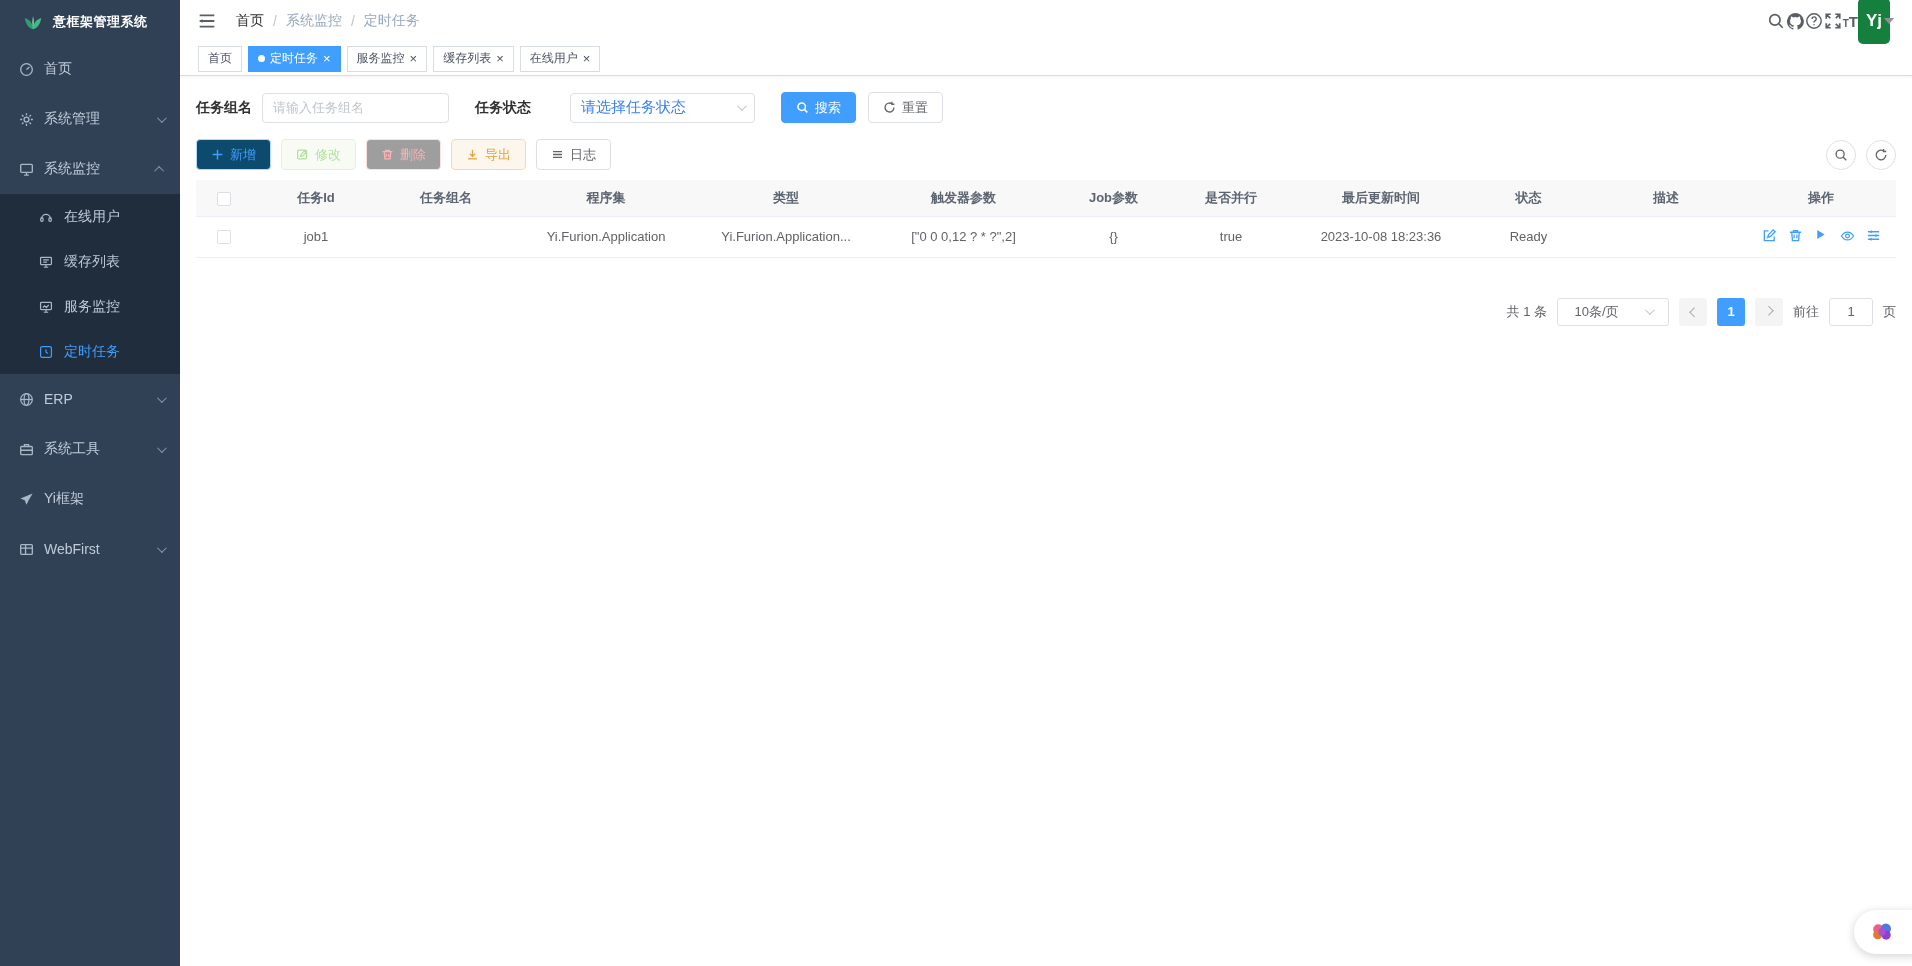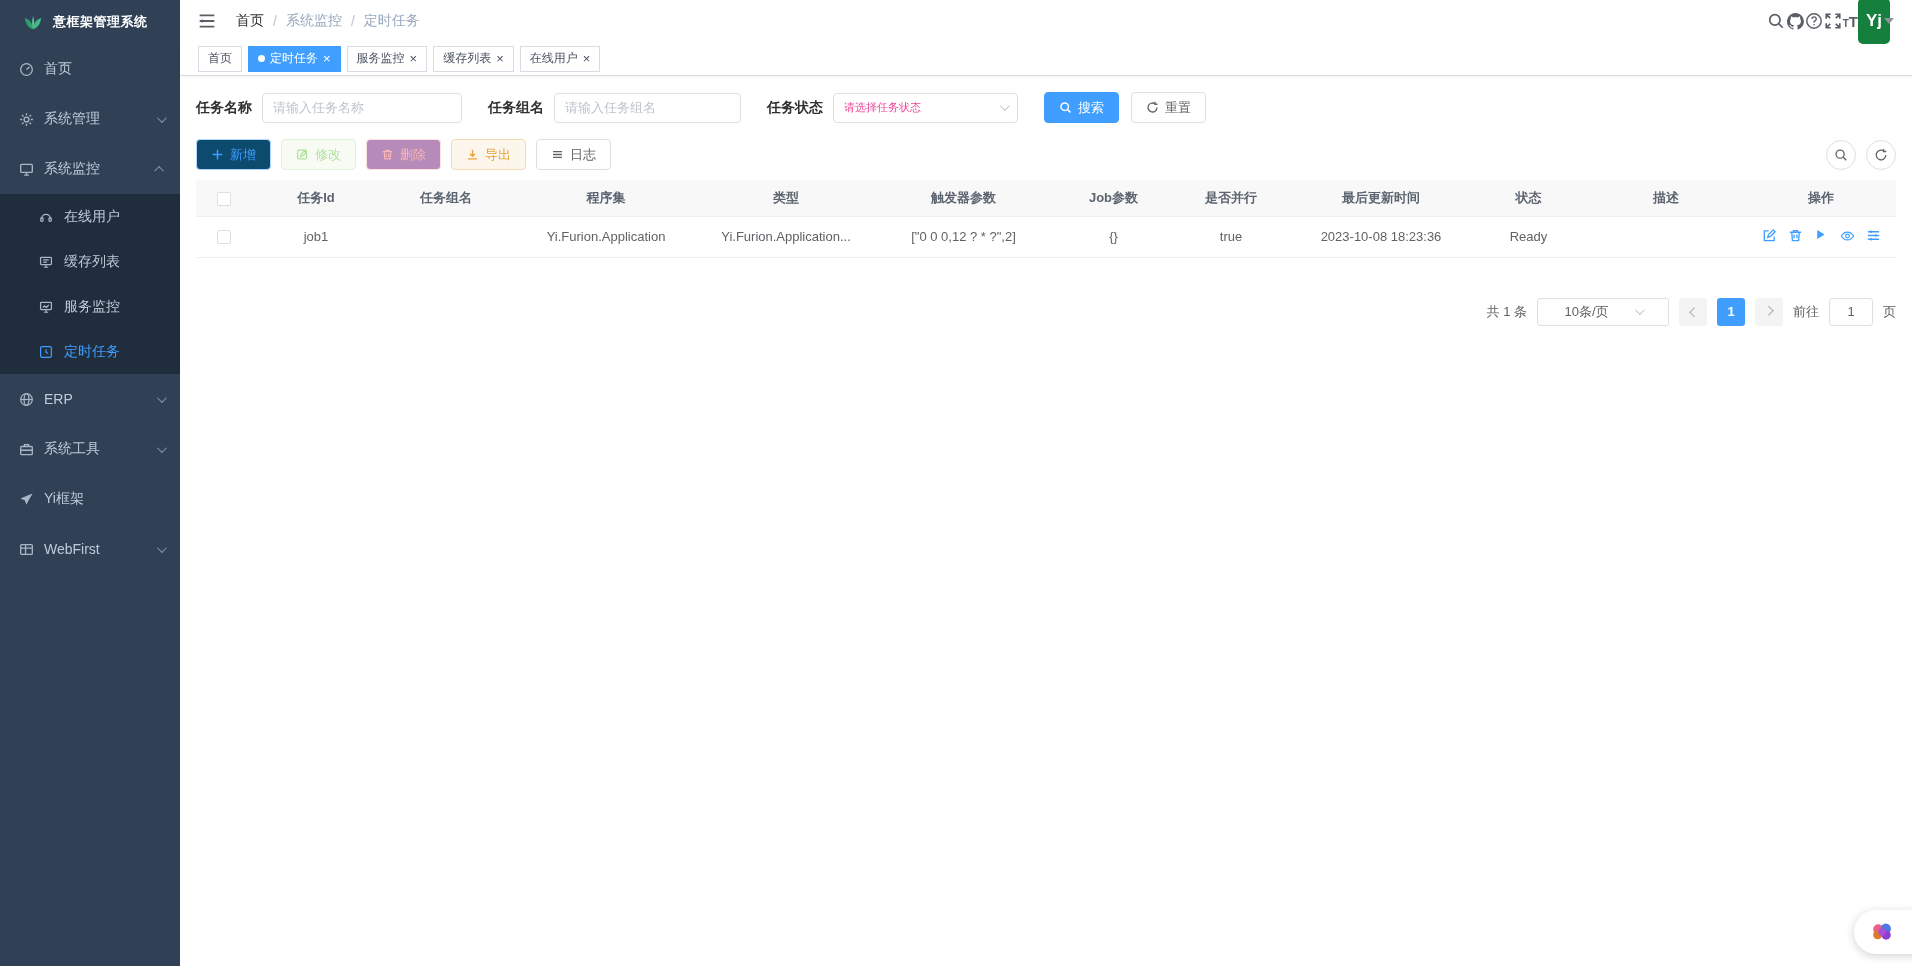--- a/index.html
+++ b/index.html
@@ -42,48 +42,48 @@
   .tag .close { font-size:13px; line-height:1; }
 
   .content { flex:1; padding:16px 16px 0 16px; position:relative; }
 
   
   .search-row { display:flex; align-items:center; }
   .fld-label { font-size:14px; font-weight:bold; color:#303133; margin-right:10px; }
   .inp { width:200px; height:30px; border:1px solid #dcdfe6; border-radius:4px; padding:0 10px; font-size:13px; color:#606266; outline:none; font-family:inherit; }
   .inp::placeholder { color:#bfc4cc; }
   .fld-group { display:flex; align-items:center; margin-right:26px; }
-  .select-box { width:185px; height:30px; border:1px solid #dcdfe6; border-radius:4px; padding:0 10px; font-size:11px; color:#ec4899; display:flex; align-items:center; justify-content:space-between; cursor:pointer; }
+  .select-box { width:185px; height:30px; border:1px solid #dcdfe6; border-radius:4px; padding:0 10px; font-size:15px; color:#3b82f6; display:flex; align-items:center; justify-content:space-between; cursor:pointer;margin-left:29px; }
   .select-chev { width:7px; height:7px; border-right:1.2px solid #c0c4cc; border-bottom:1.2px solid #c0c4cc; transform:rotate(45deg) translateY(-2px); }
   .btn { height:31px; border-radius:4px; border:1px solid #dcdfe6; background:#fff; color:#606266; font-size:13px; display:inline-flex; align-items:center; gap:6px; padding:0 14px; cursor:pointer; font-family:inherit; }
   .btn-primary { background:#409eff; border-color:#409eff; color:#fff; }
   .btn .bicon { width:13px; height:13px; display:inline-flex; }
 
   
   .toolbar-row { margin-top:16px; display:flex; align-items:center; }
   .btn-plain-blue  { background:#0c4a6e; border-color:#b3d8ff; color:#409eff; margin-right:10px; }
   .btn-plain-green { background:#f0f9eb; border-color:#c2e7b0; color:#67c23a; margin-right:10px; opacity:.5; cursor:not-allowed; }
-  .btn-plain-red   { background:#701a75; border-color:#fbc4c4; color:#f56c6c; margin-right:10px; opacity:.5; cursor:not-allowed; }
+  .btn-plain-red   { background:#404040; border-color:#fbc4c4; color:#f56c6c; margin-right:10px; opacity:.5; cursor:not-allowed; }
   .btn-plain-amber { background:#fdf6ec; border-color:#f5dab1; color:#e6a23c; margin-right:10px; }
   .btn-log { margin-right:10px; }
   .circle-btn { width:30px; height:30px; border-radius:50%; border:1px solid #dcdfe6; background:#fff; color:#606266; display:flex; align-items:center; justify-content:center; cursor:pointer; }
   .circle-btn.first { margin-left:auto; }
   .circle-btn + .circle-btn { margin-left:10px; }
 
   
   table.grid { width:100%; margin-top:10px; border-collapse:collapse; table-layout:fixed; font-size:13px; color:#606266; }
   table.grid th { background:#f8f8f9; height:36px; font-weight:bold; color:#5c6470; border-bottom:1px solid #ebeef5; text-align:center; }
   table.grid td { height:41px; border-bottom:1px solid #ebeef5; text-align:center; overflow:hidden; white-space:nowrap; text-overflow:ellipsis; }
   .checkbox { width:14px; height:14px; border:1px solid #dcdfe6; border-radius:2px; background:#fff; display:inline-block; vertical-align:middle; cursor:pointer; }
   .row-actions { display:inline-flex; gap:11px; color:#409eff; }
   .act { width:15px; height:15px; display:inline-flex; cursor:pointer; }
 
   
   .pagination { margin-top:40px; display:flex; align-items:center; justify-content:flex-end; font-size:13px; color:#606266; gap:10px; }
-  .pg-size { width:132px; height:28px; border:1px solid #dcdfe6; border-radius:3px; display:flex; align-items:center; justify-content:center; gap:26px; cursor:pointer; color:#606266; }
+  .pg-size { width:112px; height:28px; border:1px solid #dcdfe6; border-radius:3px; display:flex; align-items:center; justify-content:center; gap:26px; cursor:pointer; color:#606266; }
   .pg-btn { width:28px; height:28px; border-radius:3px; background:#f4f4f5; display:flex; align-items:center; justify-content:center; cursor:pointer; }
   .pg-arrow { width:7px; height:7px; border-right:1.5px solid #a8abb2; border-bottom:1.5px solid #a8abb2; }
   .pg-arrow.left { transform:rotate(135deg) translateY(-1px); }
   .pg-arrow.right { transform:rotate(-45deg) translateY(-1px); }
   .pg-page { width:28px; height:28px; border-radius:3px; background:#409eff; color:#fff; font-weight:bold; display:flex; align-items:center; justify-content:center; cursor:pointer; }
   .pg-goto-input { width:44px; height:28px; border:1px solid #dcdfe6; border-radius:3px; text-align:center; font-size:13px; color:#606266; outline:none; font-family:inherit; }
 
   
   .float-assist { position:absolute; right:-20px; bottom:12px; width:78px; height:44px; background:#fff; border-radius:22px; box-shadow:0 2px 10px rgba(0,0,0,.18); display:flex; align-items:center; padding-left:15px; cursor:pointer; }
 
@@ -287,24 +287,20 @@
       </span>
       <span class="tag">
         <span>在线用户</span>
         <span class="close">×</span>
       </span>
     </div>
 
     <div class="content">
 
       <div class="search-row">
-        <div class="fld-group">
-          <span class="fld-label">任务名称</span>
-          <input class="inp" placeholder="请输入任务名称" style="">
-        </div>
         <div class="fld-group">
           <span class="fld-label">任务组名</span>
           <input class="inp" style="width: 187px;" placeholder="请输入任务组名">
         </div>
         <div class="fld-group">
           <span class="fld-label">任务状态</span>
           <div class="select-box">
             <span>请选择任务状态</span>
             <span class="select-chev"></span>
           </div>

